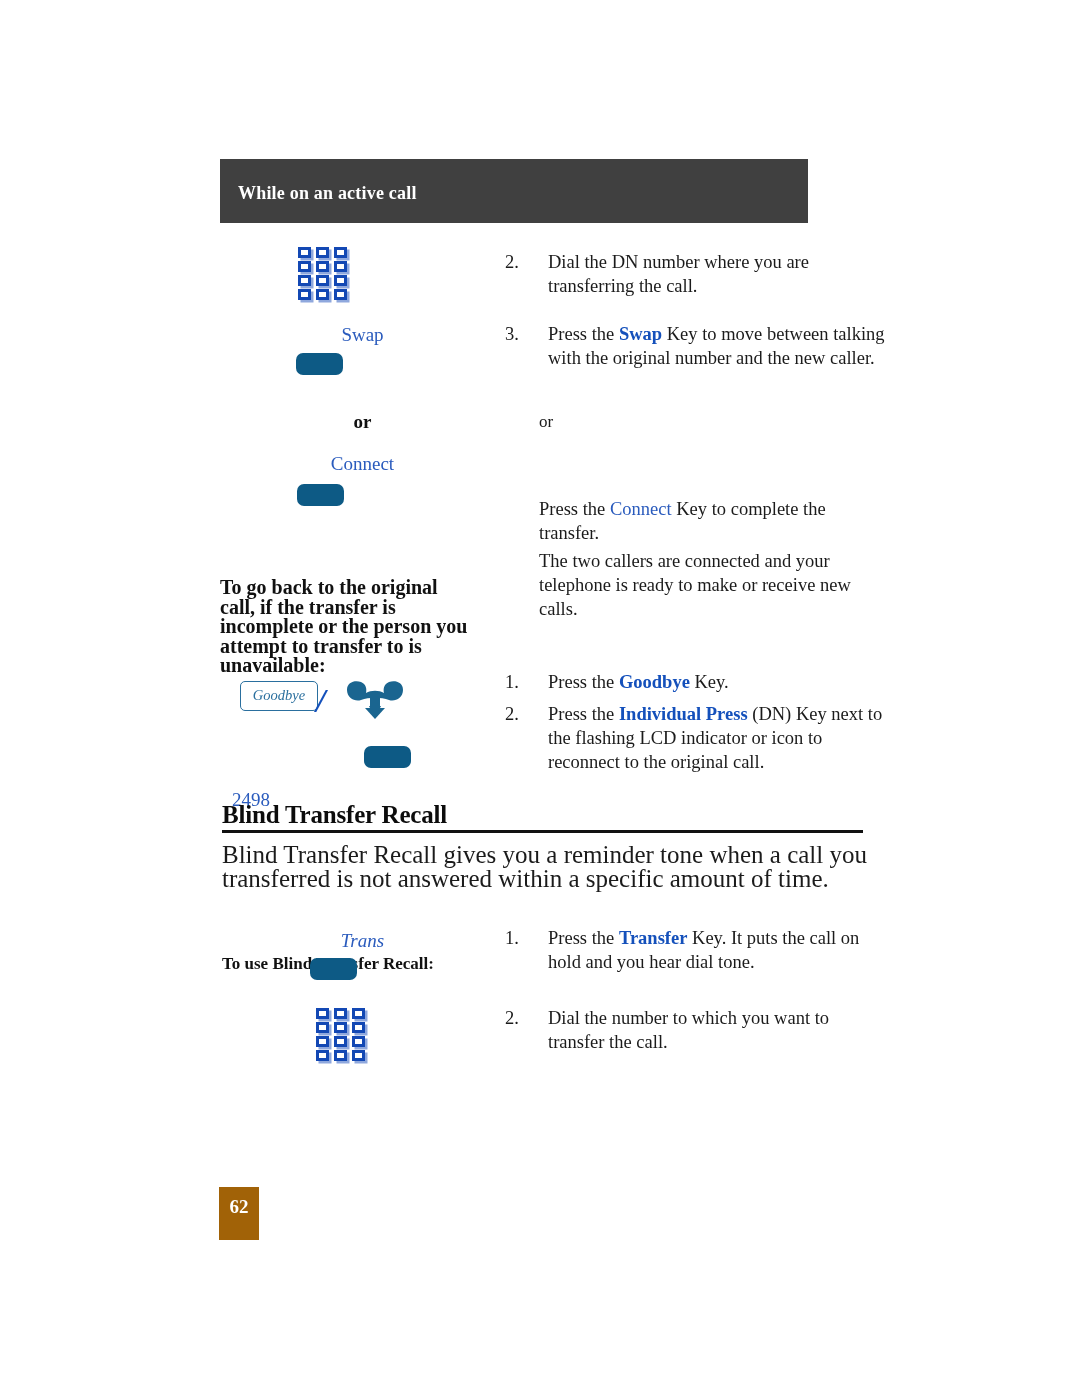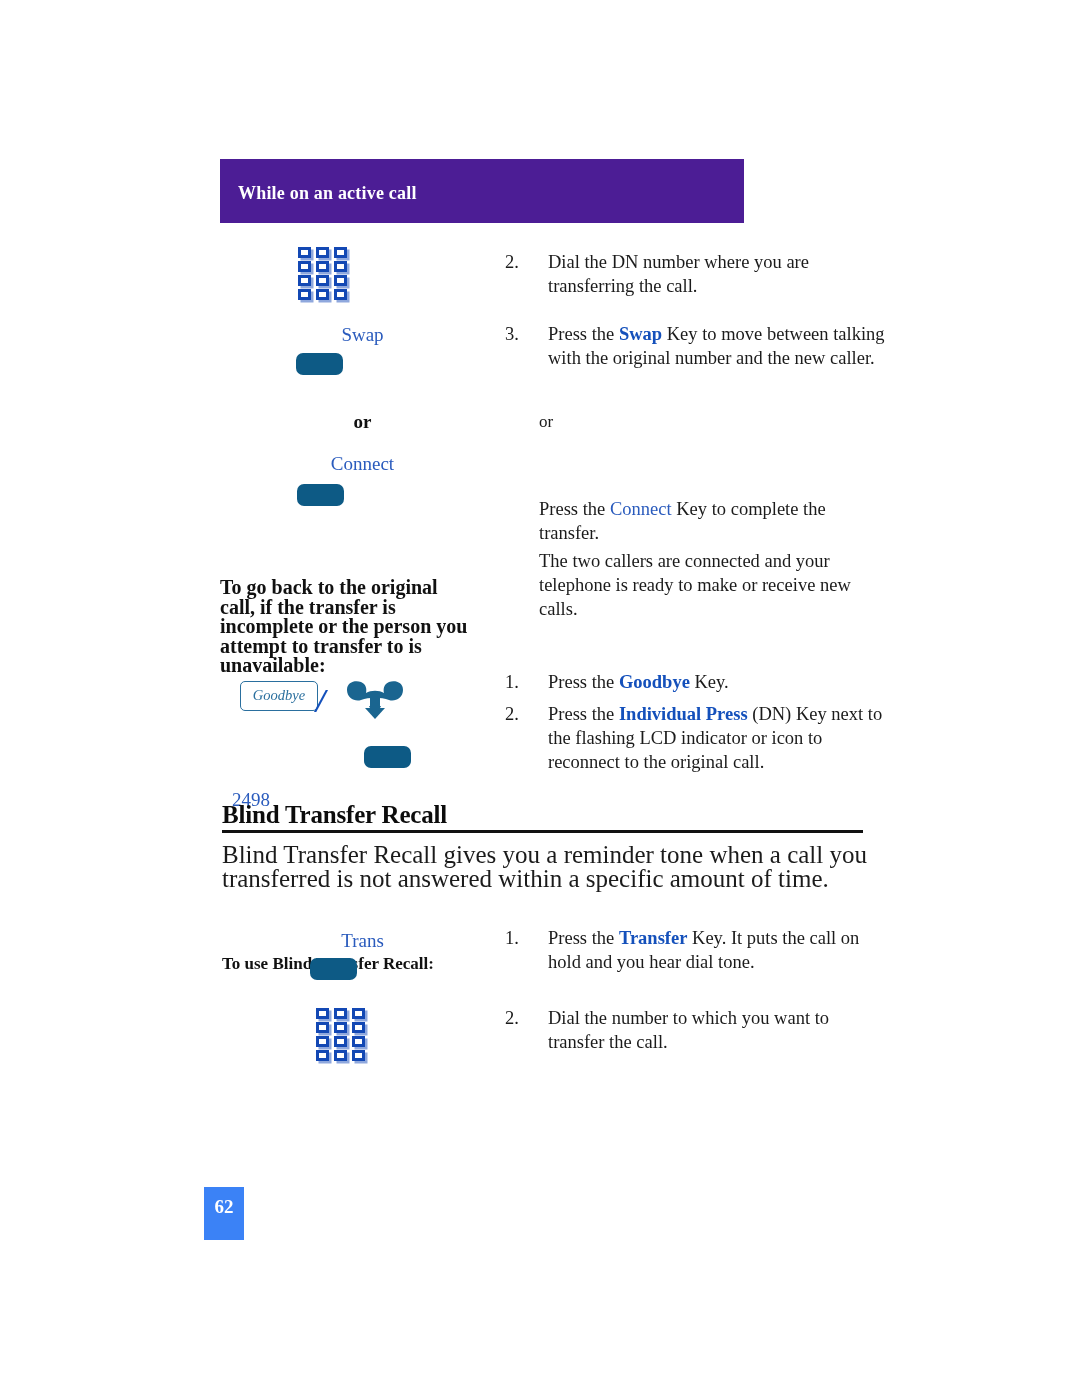--- a/index.html
+++ b/index.html
@@ -21,23 +21,23 @@
     left: 0; top: 0;
     width: 1080px;
     height: 1397px;
   }
 
   
   .section-bar {
     position: absolute;
     left: 220px;
     top: 159px;
-    width: 524px;
+    width: 588px;
     height: 64px;
-    background: #4c1d95;
+    background: #404040;
   }
   .section-bar-label {
     position: absolute;
     left: 18px;
     top: 24px;
     color: #ffffff;
     font-size: 18px;
     font-weight: bold;
     letter-spacing: 0.2px;
     white-space: nowrap;
@@ -212,25 +212,25 @@
     position: absolute;
     left: 222px;
     font-size: 17px;
     font-weight: bold;
     color: #111111;
   }
 
   
   .page-num-box {
     position: absolute;
-    left: 204px;
+    left: 219px;
     top: 1187px;
     width: 40px;
     height: 53px;
-    background: #3b82f6;
+    background: #a16207;
   }
   .page-num-box span {
     position: absolute;
     left: 0; right: 0;
     top: 9px;
     text-align: center;
     color: #ffffff;
     font-size: 19px;
     font-weight: bold;
   }
@@ -313,21 +313,21 @@
     <span class="body"><span>Press the </span><b class="kw">Individual Press</b><span> (DN) Key next to the flashing LCD indicator or icon to reconnect to the original call.</span></span>
   </div>
 
   <div class="h1" style="top:801px;">Blind Transfer Recall</div>
   <div class="h1-rule" style="top:830px;"></div>
 
   <div class="body-para" style="top:843px;">Blind Transfer Recall gives you a reminder tone when a call you transferred is not answered within a specific amount of time.</div>
 
   <div class="sub-bold" style="top:954px;text-align:center;">To use Blind Transfer Recall:</div>
 
-  <div class="key-label" style="top:930px;">Trans</div>
+  <div class="key-label" style="top:930px;font-style:italic;">Trans</div>
   <div class="softkey" style="left:310px; top:958px;"></div>
 
   <div class="step text-col" style="top:926px;">
     <span class="num">1.</span>
     <span class="body"><span>Press the </span><b class="kw">Transfer</b><span> Key. It puts the call on hold and you hear dial tone.</span></span>
   </div>
 
   <div class="keypad" style="left:316px; top:1008px;">
     <div class="kcell" style="left:0px;  top:0px;"></div>
     <div class="kcell" style="left:18px; top:0px;"></div>

